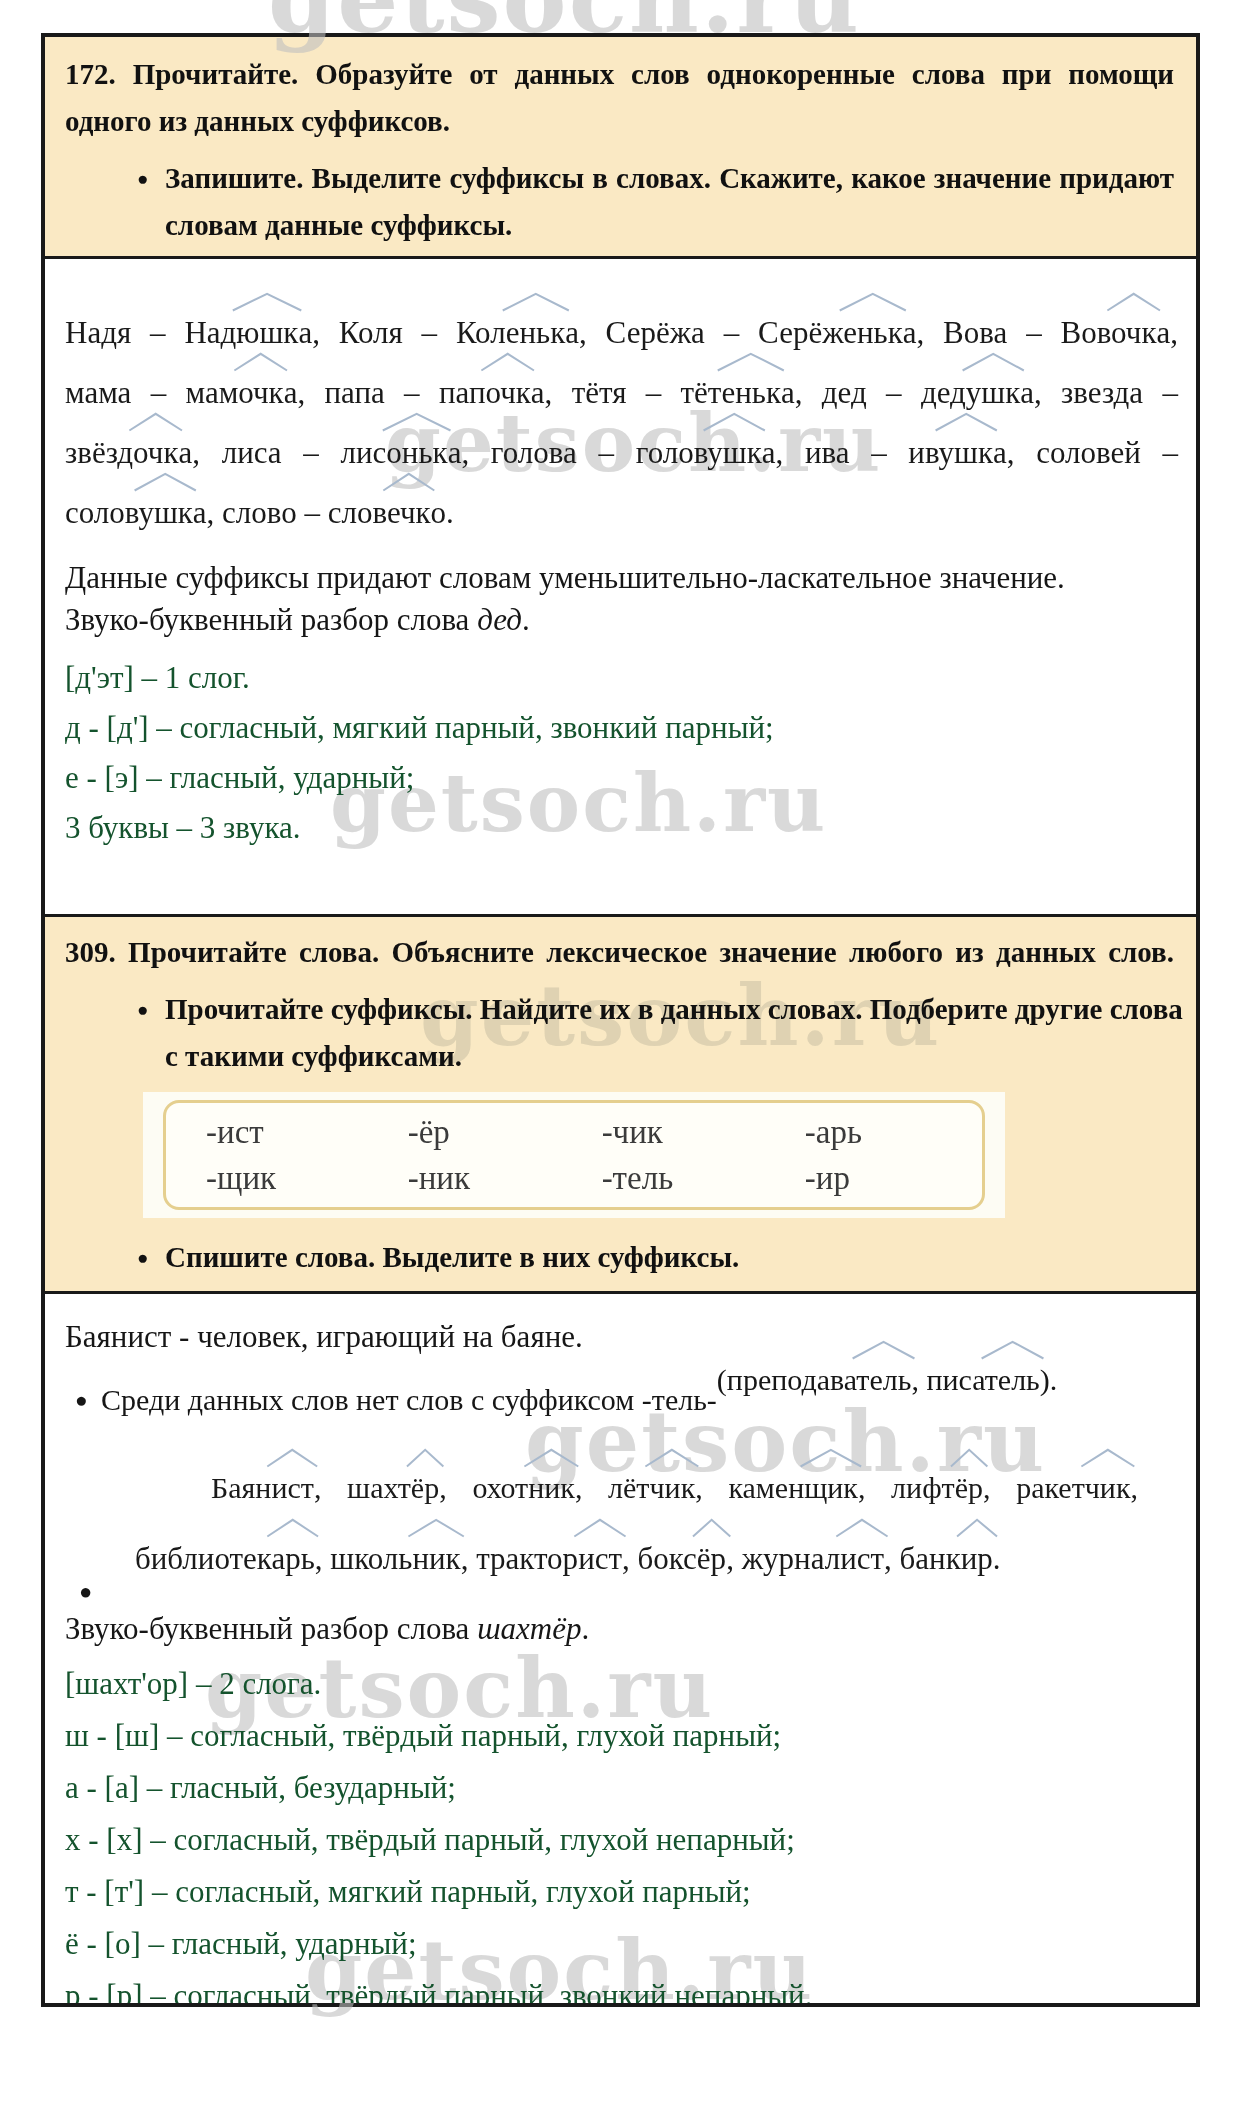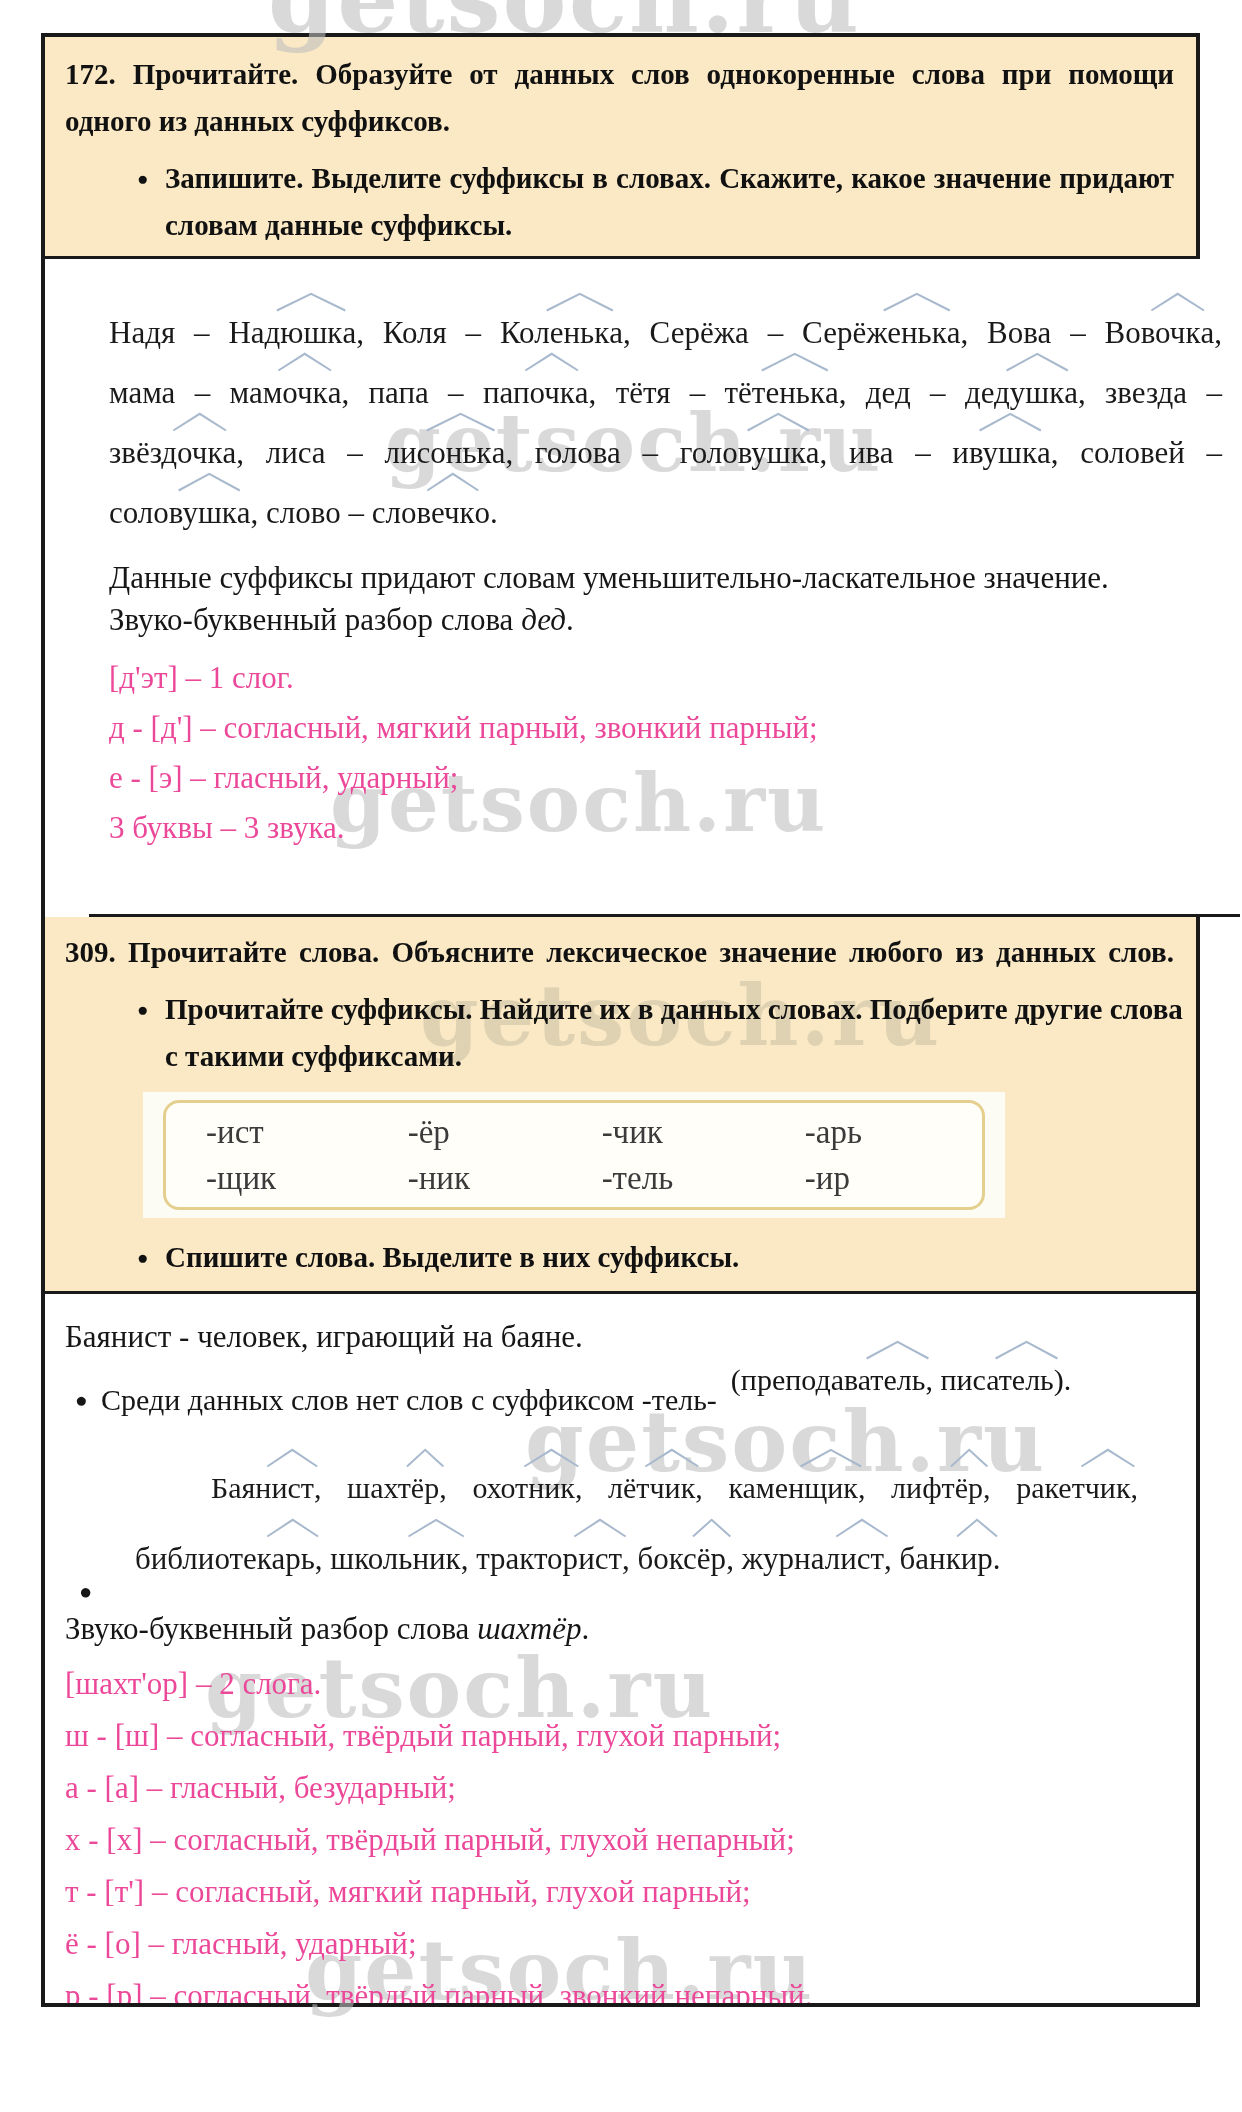--- a/index.html
+++ b/index.html
@@ -16,21 +16,21 @@
     width:1159px;height:1974px;
     border:4px solid #191919;
     box-sizing:border-box;
     display:flex;flex-direction:column;
     background:#ffffff;
   }
   .sec{box-sizing:border-box;width:100%;position:relative;}
   .cream{background:#fae9c4;}
   .divider{border-bottom:3px solid #191919;}
   .sec-172{height:222px;padding:14px 22px 0 20px;}
-  .sec-a172{height:658px;background:#fff;padding:0 18px 0 20px;margin-left:44px;}
+  .sec-a172{height:658px;background:#fff;padding:0 18px 0 20px;}
   .sec-173{height:377px;padding:12px 22px 0 20px;}
   .sec-a173{flex:1;background:#fff;padding:20px 18px 0 20px;overflow:hidden;}
   .z{position:relative;z-index:2;}
 
   
   .ex-title-line{
     font-weight:bold;font-size:29px;line-height:47px;color:#111;
     white-space:nowrap;
   }
   .jl{text-align:justify;text-align-last:justify;}
@@ -39,27 +39,27 @@
   .task-lines{flex:1;min-width:0;}
   .task-line{font-weight:bold;font-size:29px;line-height:47px;color:#111;white-space:nowrap;}
 
   
   .word-line{font-size:31px;line-height:60px;white-space:nowrap;color:#1a1a1a;}
   .words-172{margin-top:44px;}
   .meaning{margin-top:14px;font-size:31px;line-height:42px;}
   .phon-intro{font-size:31px;line-height:42px;}
   .phon-list-172{margin-top:12px;}
   .phon-list-172 .phon-line{font-size:31px;line-height:50px;}
-  .phon-line{font-size:31px;line-height:52px;color:#ec4899;white-space:nowrap;}
+  .phon-line{font-size:31px;line-height:52px;color:#14532d;white-space:nowrap;}
 
   .definition{margin-top:2px;font-size:31px;line-height:42px;}
   .note-row{display:flex;margin-top:22px;align-items:flex-start;}
   .note-bullet{flex:none;width:26px;margin-left:10px;font-size:21px;line-height:40px;}
   .note-text{font-size:30px;line-height:40px;white-space:nowrap;}
-  .raised{position:relative;top:-20px;display:inline-block;margin-left:14px;}
+  .raised{position:relative;top:-20px;display:inline-block;}
   .row1-173{margin:38px 40px 0 146px;font-size:30px;}
   .row2-173{margin:20px 0 0 70px;font-size:31px;line-height:42px;}
   .lone-bullet{margin:2px 0 0 14px;font-size:22px;line-height:20px;}
   .phon-intro-173{margin-top:6px;}
   .phon-list-173{margin-top:8px;}
   .phon-list-173 .phon-line{line-height:52px;}
 
   
   .sfx-img{
     margin:12px 0 0 78px;width:862px;height:126px;

